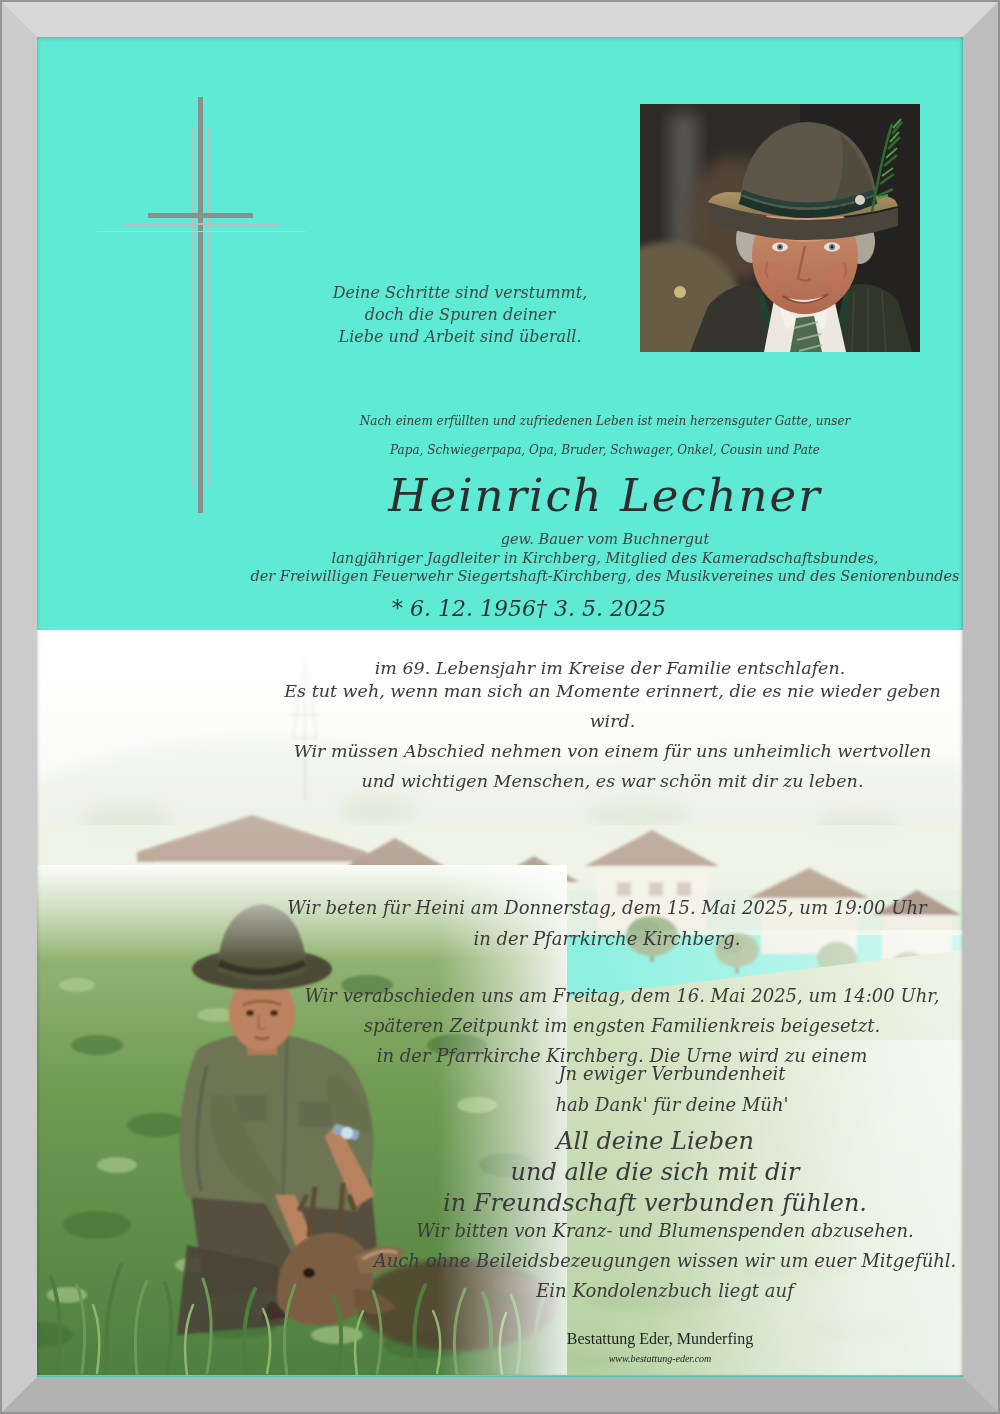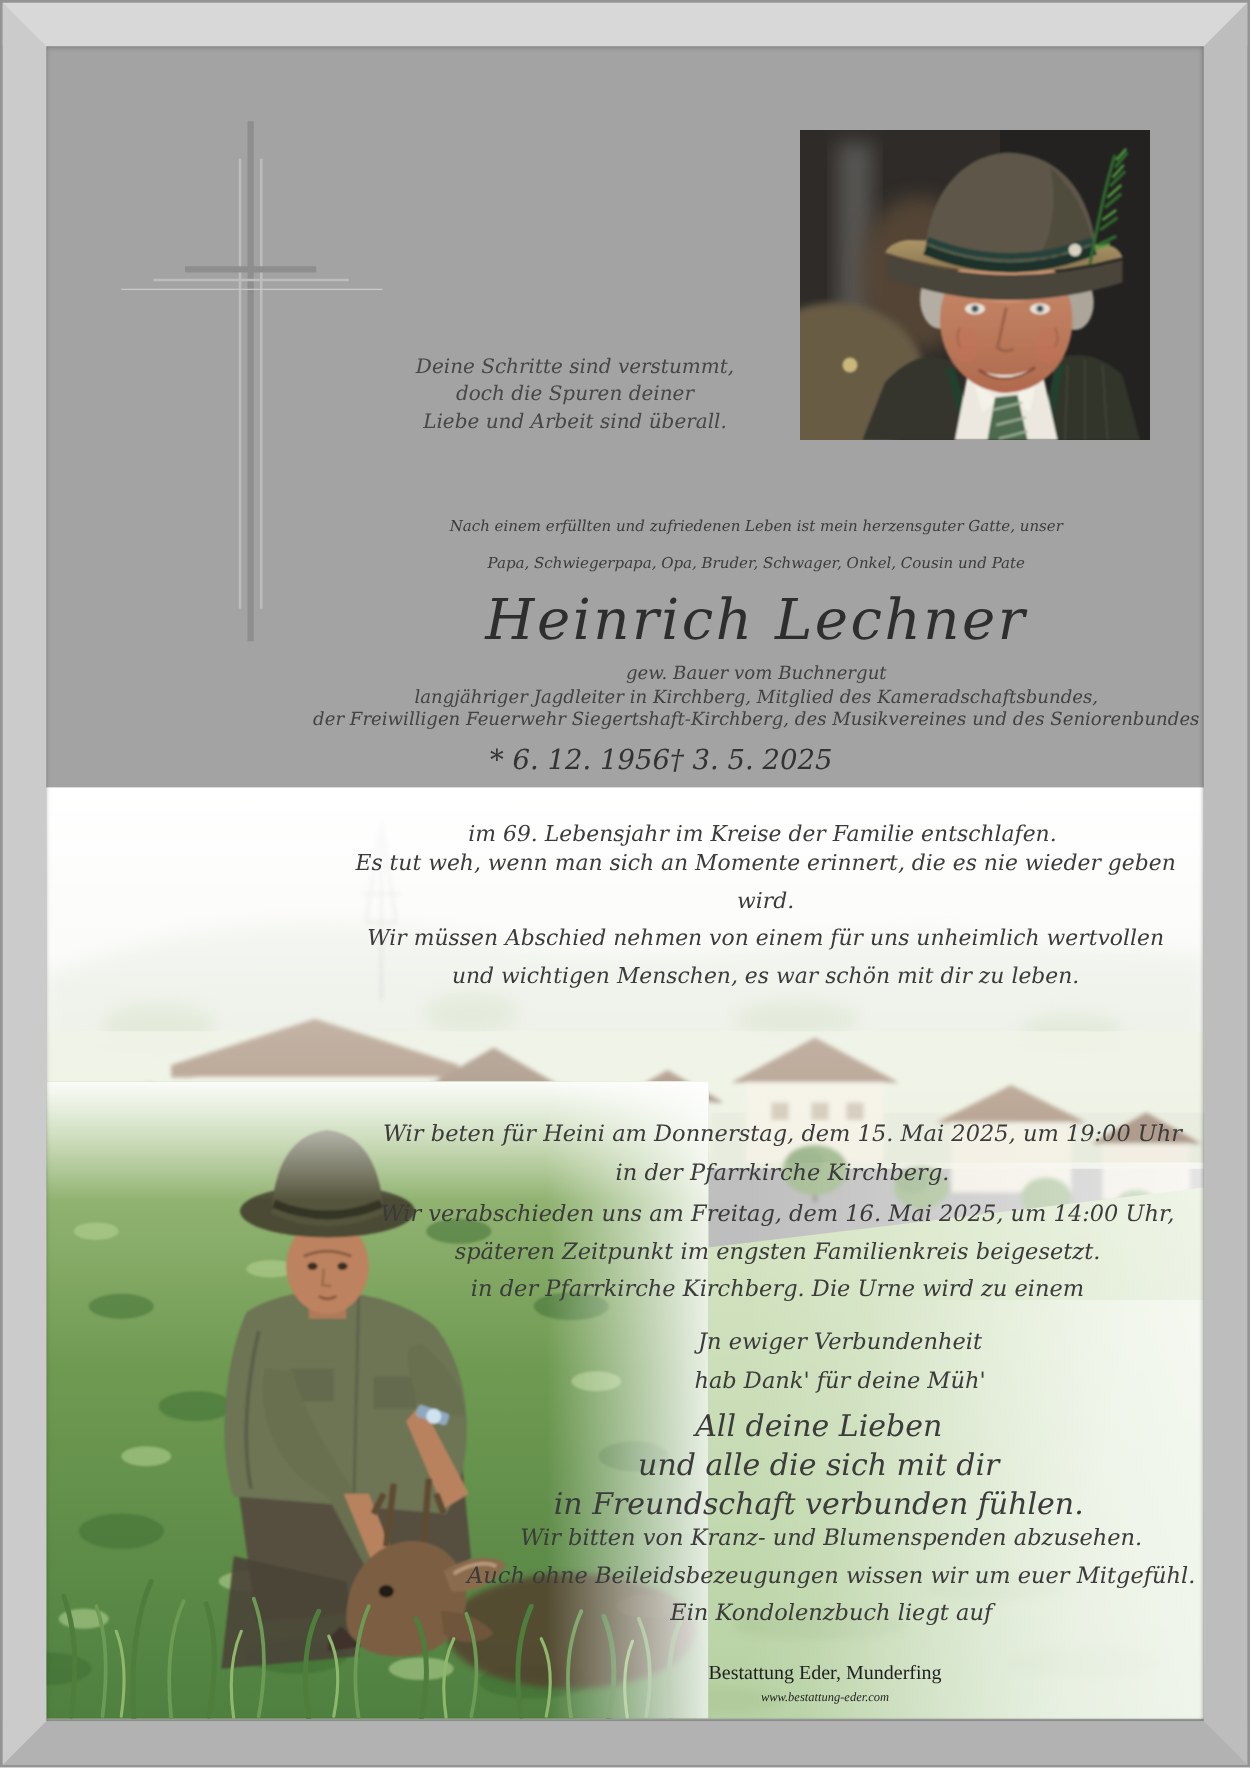--- a/index.html
+++ b/index.html
@@ -1,16 +1,16 @@
 <!DOCTYPE html>
 <html><head>
 <meta charset="utf-8">
 <style>
   html,body{margin:0;padding:0;background:#ffffff;}
-  .card{position:relative;width:1000px;height:1414px;background:#a3a3a3;overflow:hidden;
+  .card{position:relative;width:1000px;height:1414px;background:#5eead4;overflow:hidden;
         font-family:"DejaVu Serif",serif;}
   
   .frame-edge{position:absolute;inset:0;border:2px solid #949494;z-index:30;pointer-events:none;box-sizing:border-box;}
   .frame{position:absolute;inset:2px;border:35px solid;border-color:#d8d8d8 #bdbdbd #b2b2b2 #cbcbcb;
          z-index:29;pointer-events:none;box-sizing:border-box;}
   .frame-seam{position:absolute;inset:37px;z-index:28;pointer-events:none;
          box-shadow:inset 0 1px 4px rgba(0,0,0,.22), inset -1px -1px 3px rgba(0,0,0,.13);}
   
   .landscape{position:absolute;left:37px;top:630px;width:926px;height:745px;z-index:1;}
   .haze{position:absolute;left:37px;top:630px;width:926px;height:745px;z-index:2;
@@ -33,22 +33,22 @@
   .txt{position:absolute;z-index:10;text-align:center;color:#3b3b3b;
        font-family:"DejaVu Serif",serif;font-style:italic;}
   .verse{left:260px;top:282px;width:400px;font-size:16px;line-height:22px;color:#474747;}
   .intro{left:270px;top:407px;width:670px;font-size:12px;line-height:29px;}
   .name{left:255px;top:470px;width:700px;font-size:45px;line-height:52px;letter-spacing:2px;color:#2e2e2e;}
   .subtitle{left:225px;top:530px;width:760px;font-size:14.5px;line-height:18.5px;color:#424242;}
   .dates{left:350px;top:596px;width:520px;font-size:22px;display:flex;
          padding:0 42px;box-sizing:border-box;color:#333;}
   .ageline{left:270px;top:638px;width:680px;font-size:17.5px;margin-top:20px;}
   .mourning{left:270px;top:676px;width:685px;font-size:17.5px;line-height:30px;}
-  .prayer{left:296px;top:892px;width:660px;font-size:18px;line-height:31px;}
-  .farewell{left:292px;top:957px;width:660px;font-size:18px;line-height:30px;}
+  .prayer{left:277px;top:892px;width:660px;font-size:18px;line-height:31px;}
+  .farewell{left:292px;top:981px;width:660px;font-size:18px;line-height:30px;}
   .gratitude{left:440px;top:1058px;width:464px;font-size:18px;line-height:31px;}
   .family{left:425px;top:1126px;width:460px;font-size:24px;line-height:31px;}
   .requests{left:335px;top:1216px;width:660px;font-size:18px;line-height:30px;}
   .footer{left:410px;top:1328px;width:500px;font-style:normal;color:#1f1f1f;
           font-family:"Liberation Serif",serif;}
   .footer .fname{font-size:16px;line-height:21px;}
   .footer .fsite{font-size:10px;line-height:19px;font-style:italic;}
 </style>
 </head>
 <body>

